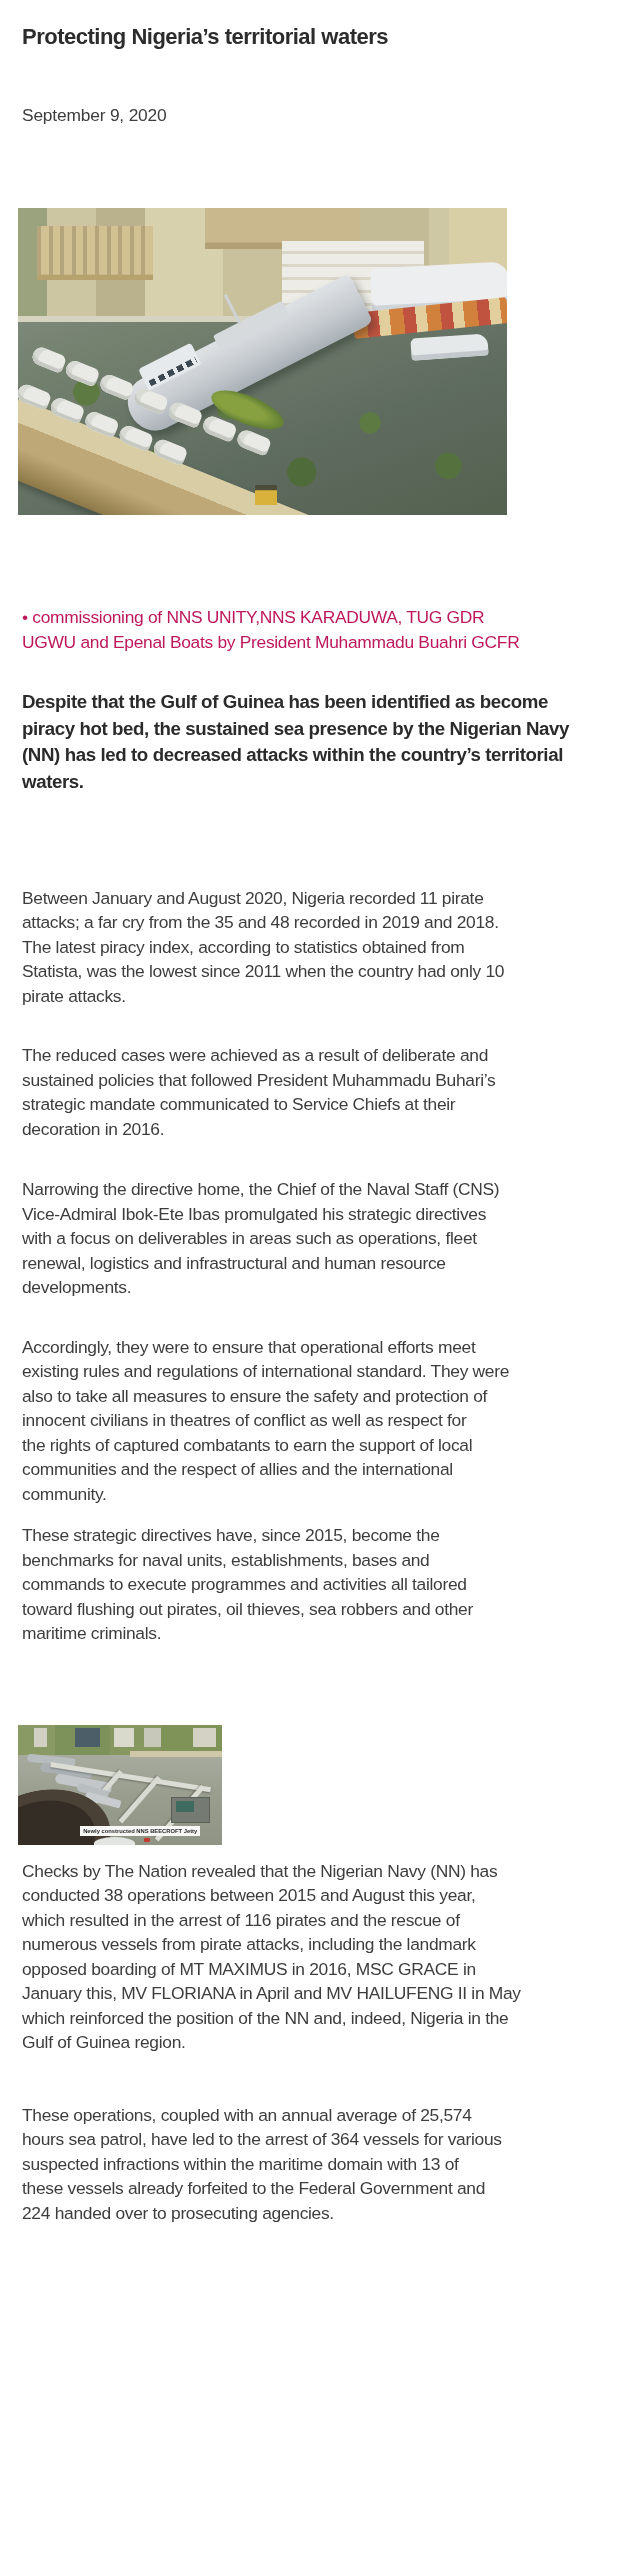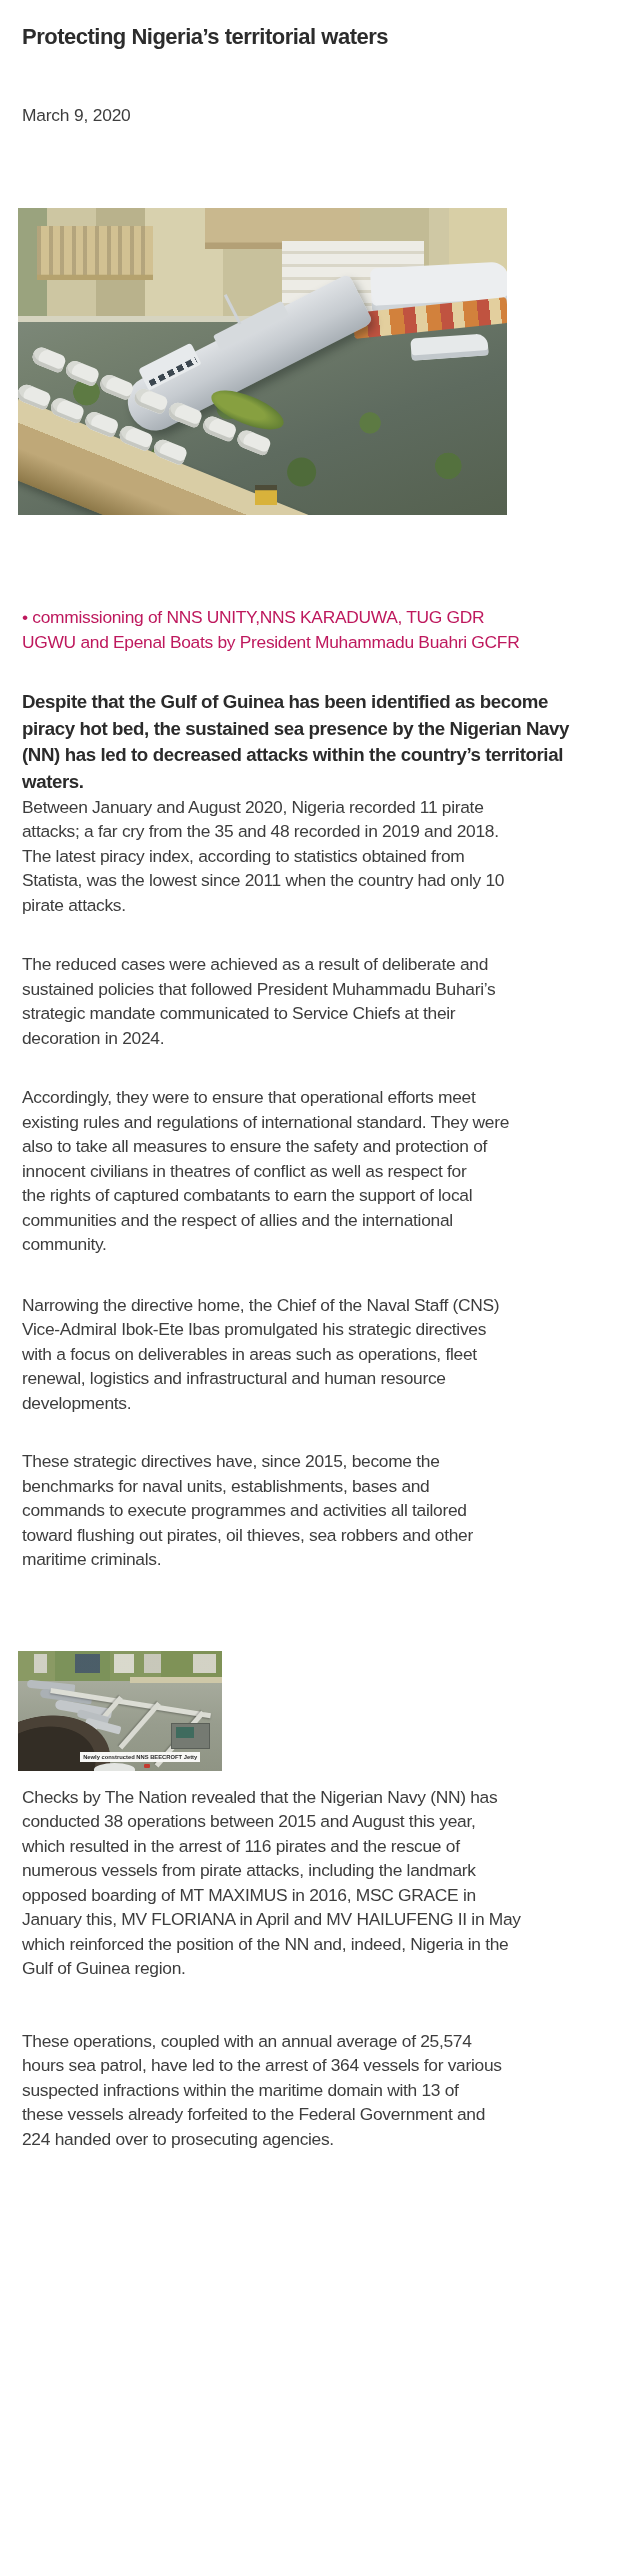--- a/index.html
+++ b/index.html
@@ -109,21 +109,21 @@
   .j-label{position:absolute;left:62px;bottom:9px;background:#f7f7f5;color:#2a2a2a;
     font-size:5.8px;line-height:7px;padding:1.3px 3.2px;font-weight:700;white-space:nowrap;}
 </style>
 </head>
 <body>
 
 <main class="page">
 
   <h1 class="title">Protecting Nigeria’s territorial waters</h1>
 
-  <div class="date">March 9, 2020</div>
+  <div class="date">September 9, 2020</div>
 
   <div class="photo photo--hero">
     <div class="h-city"></div>
     <div class="h-trees"></div>
     <div class="h-bldg-left"></div>
     <div class="h-shed"></div>
     <div class="h-bldg-white"></div>
     <div class="h-bldg-right"></div>
     <div class="h-seawall"></div>
     <div class="h-ferry"></div>
@@ -156,42 +156,42 @@
   </div>
 
   <p class="caption">• commissioning of NNS UNITY,NNS KARADUWA, TUG GDR
 UGWU and Epenal Boats by President Muhammadu Buahri GCFR</p>
 
   <p class="lead">Despite that the Gulf of Guinea has been identified as become
 piracy hot bed, the sustained sea presence by the Nigerian Navy
 (NN) has led to decreased attacks within the country’s territorial
 waters.</p>
 
-  <p class="body-text" style="">Between January and August 2020, Nigeria recorded 11 pirate
+  <p class="body-text" style="margin-top:91px">Between January and August 2020, Nigeria recorded 11 pirate
 attacks; a far cry from the 35 and 48 recorded in 2019 and 2018.
 The latest piracy index, according to statistics obtained from
 Statista, was the lowest since 2011 when the country had only 10
 pirate attacks.</p>
   <p class="body-text" style="margin-top:35px">The reduced cases were achieved as a result of deliberate and
 sustained policies that followed President Muhammadu Buhari’s
 strategic mandate communicated to Service Chiefs at their
-decoration in 2024.</p>
+decoration in 2016.</p>
+  <p class="body-text" style="margin-top:36px">Narrowing the directive home, the Chief of the Naval Staff (CNS)
+Vice-Admiral Ibok-Ete Ibas promulgated his strategic directives
+with a focus on deliverables in areas such as operations, fleet
+renewal, logistics and infrastructural and human resource
+developments.</p>
   <p class="body-text" style="margin-top:35px">Accordingly, they were to ensure that operational efforts meet
 existing rules and regulations of international standard. They were
 also to take all measures to ensure the safety and protection of
 innocent civilians in theatres of conflict as well as respect for
 the rights of captured combatants to earn the support of local
 communities and the respect of allies and the international
 community.</p>
-  <p class="body-text" style="margin-top:36px">Narrowing the directive home, the Chief of the Naval Staff (CNS)
-Vice-Admiral Ibok-Ete Ibas promulgated his strategic directives
-with a focus on deliverables in areas such as operations, fleet
-renewal, logistics and infrastructural and human resource
-developments.</p>
-  <p class="body-text" style="margin-top:34px">These strategic directives have, since 2015, become the
+  <p class="body-text" style="margin-top:17px">These strategic directives have, since 2015, become the
 benchmarks for naval units, establishments, bases and
 commands to execute programmes and activities all tailored
 toward flushing out pirates, oil thieves, sea robbers and other
 maritime criminals.</p>
 
   <div class="photo photo--jetty">
     <div class="j-shore"></div>
     <div class="j-bldgs"></div>
     <div class="j-beach"></div>
     <div class="j-ship1"></div>

